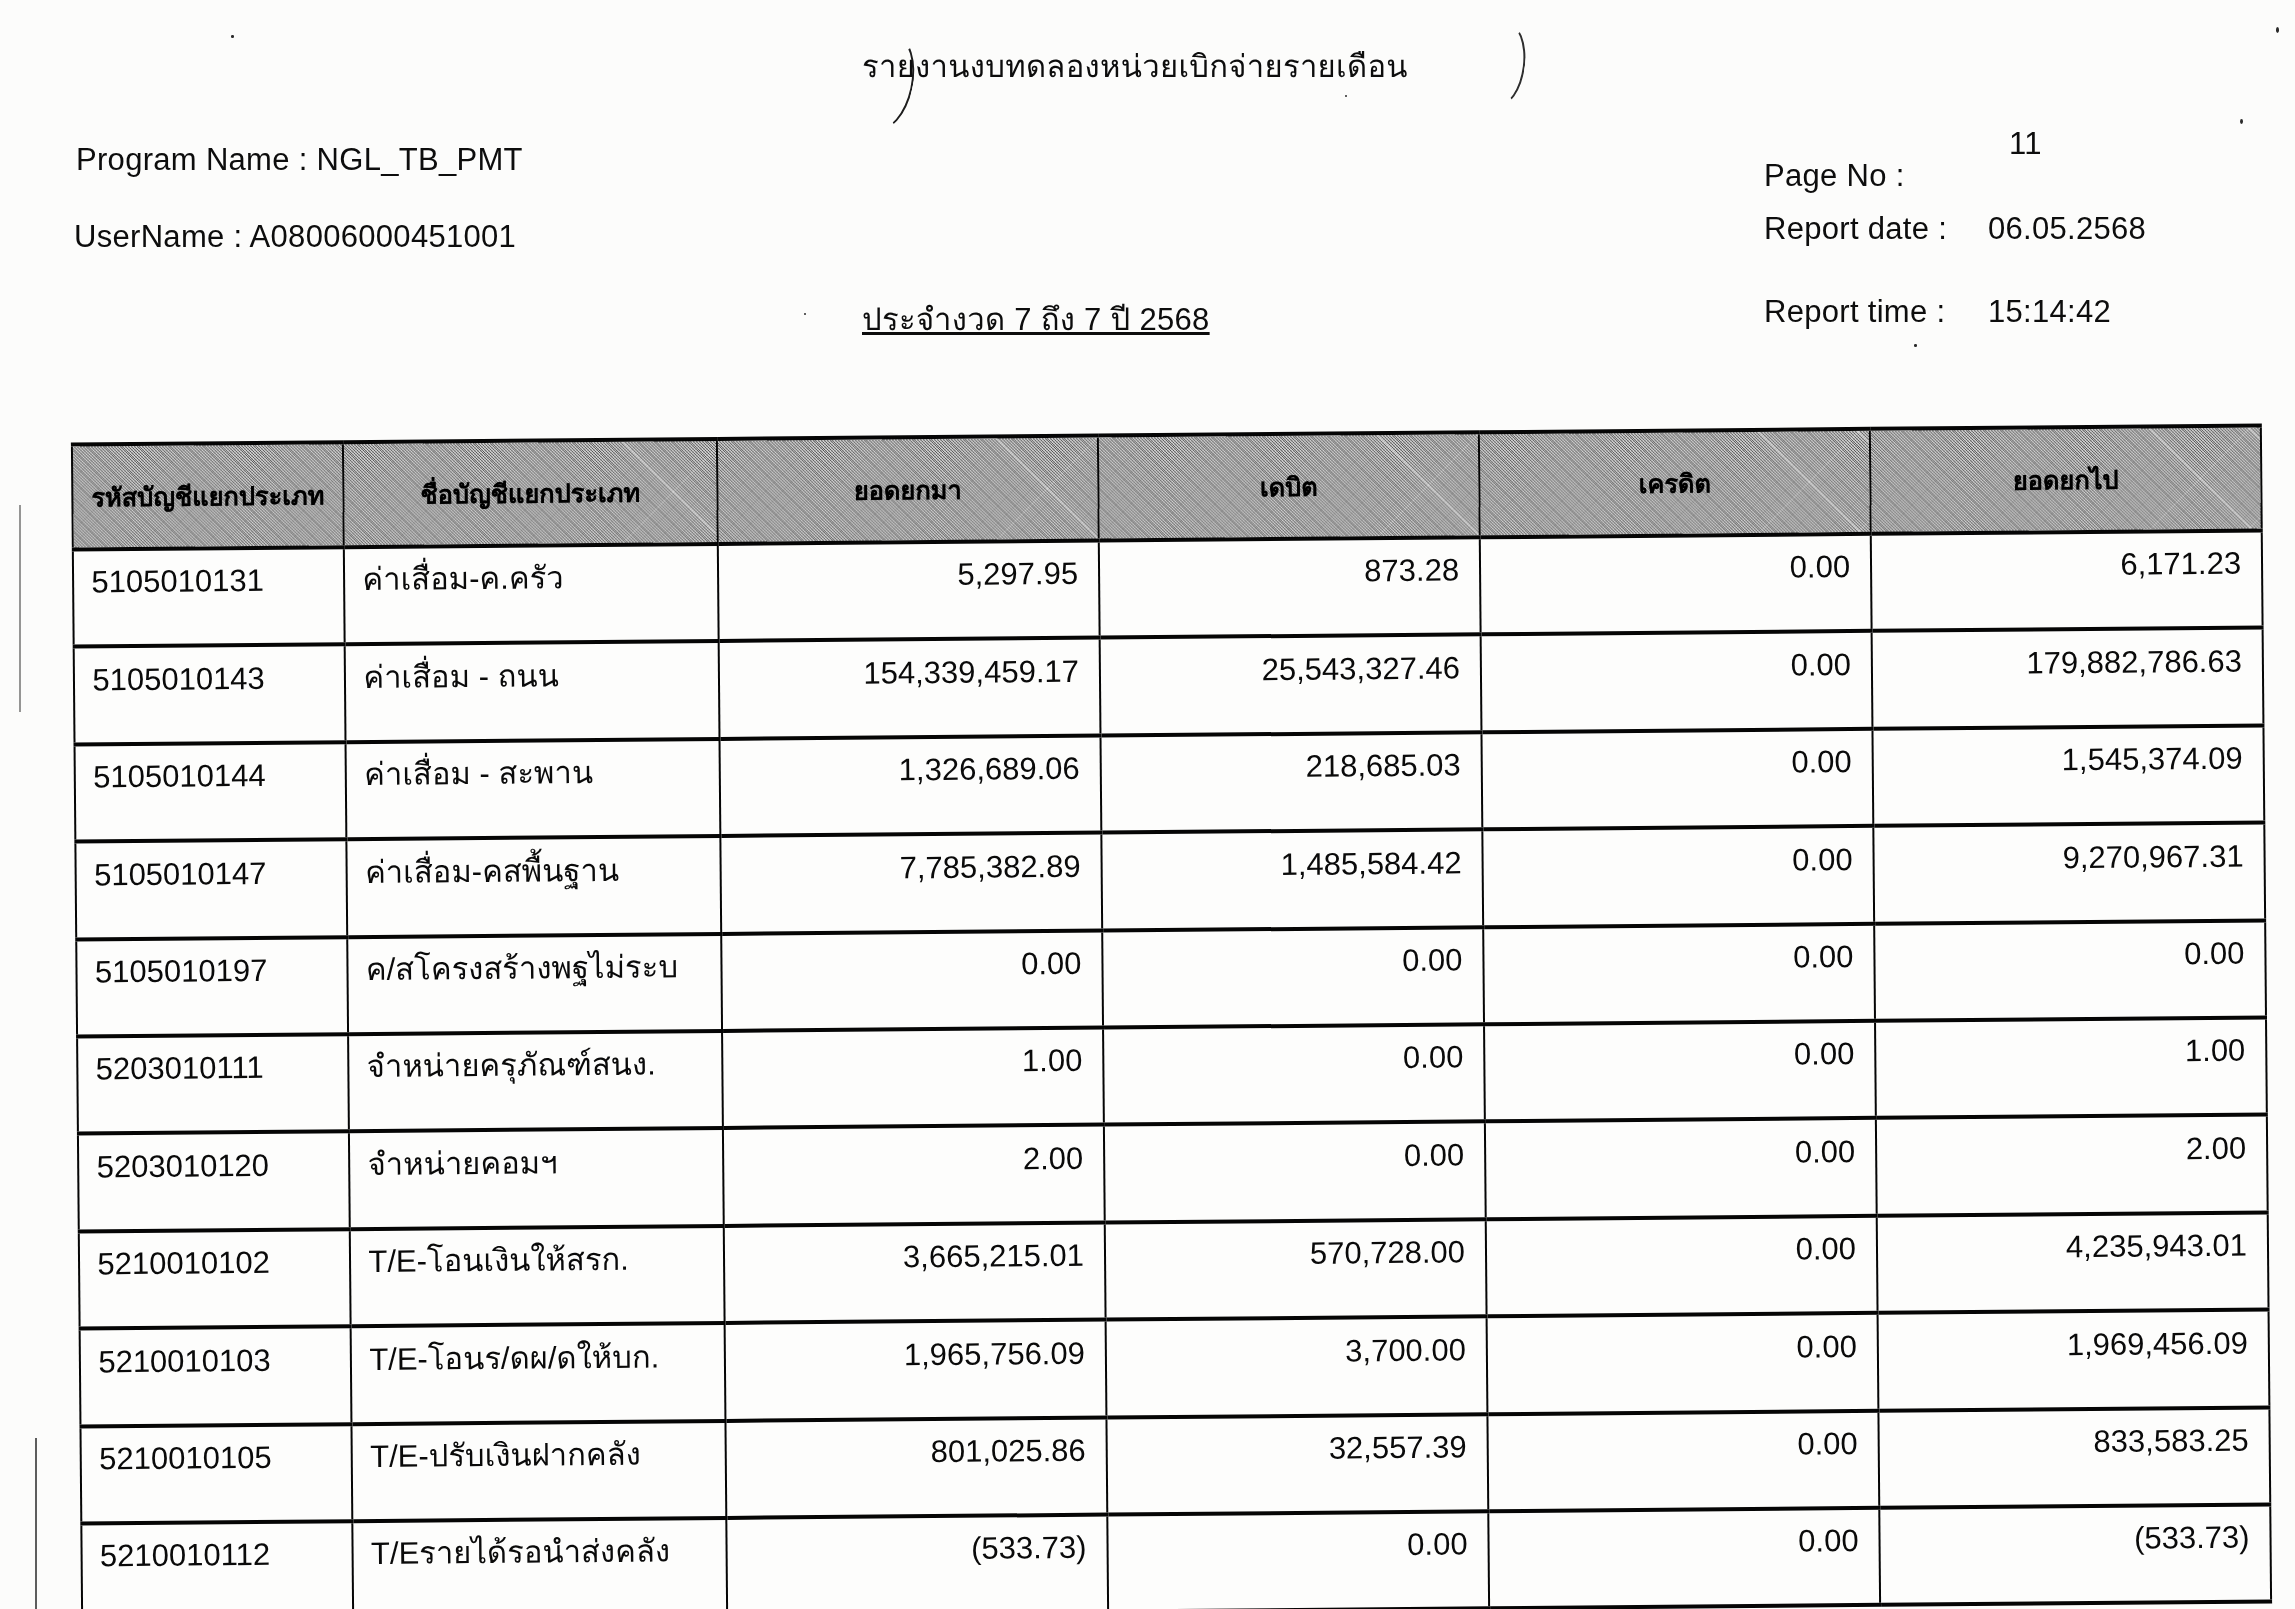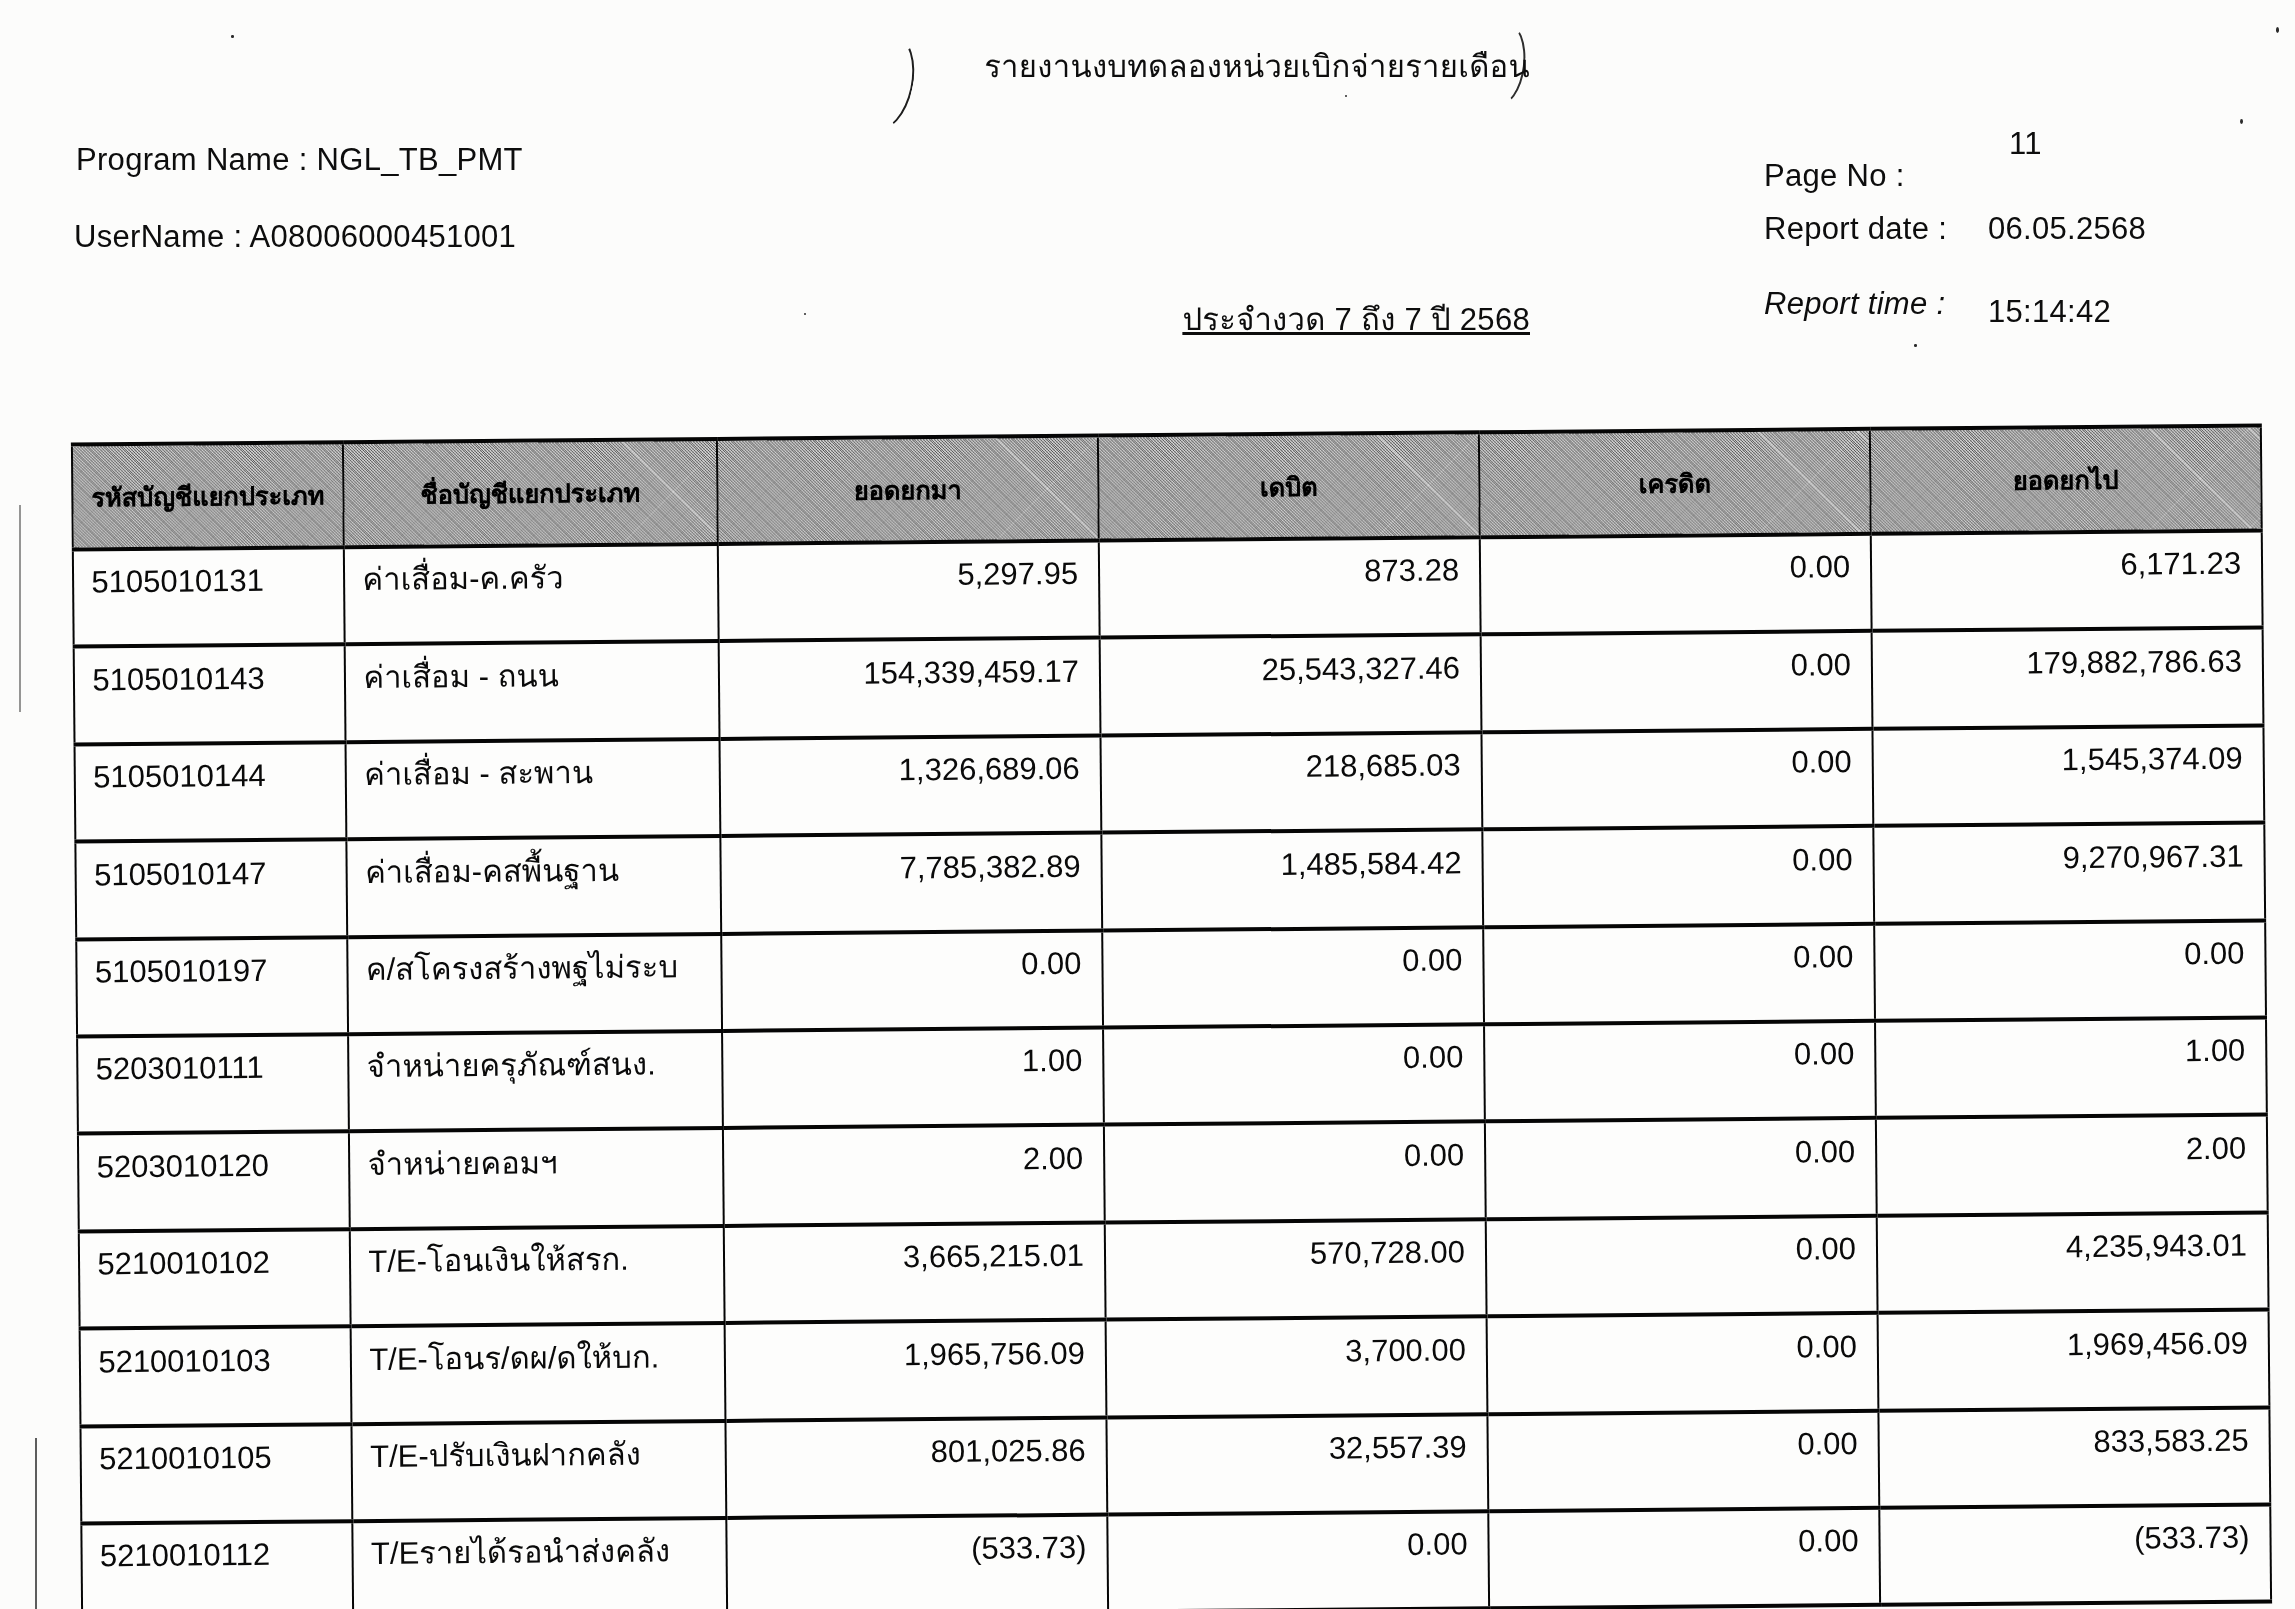--- a/index.html
+++ b/index.html
@@ -15,32 +15,32 @@
   
   .arc { position:absolute; border:2.7px solid transparent; border-radius:50%; }
   .arc-left  { left:857px; top:33px;  width:52px; height:95px; border-right-color:#1e1e1e; transform:rotate(12deg); }
   .arc-right { left:1478px; top:21.4px;  width:43px; height:82px; border-right-color:#2e2e2e; transform:rotate(7deg); }
   .vline1 { position:absolute; left:18.7px;  top:505px;  width:2px; height:207px; background:rgba(45,45,45,.5); }
   .vline2 { position:absolute; left:35px;  top:1438px; width:2px; height:172px; background:rgba(25,25,25,.7); }
   .speck { position:absolute; background:#2b2b2b; border-radius:50%; }
 
   
   .hdr { position:absolute; font-size:31px; white-space:nowrap; letter-spacing:0.3px; }
-  .hdr-center { text-align:right; }
+  .hdr-center { text-align:left; }
   .program-line  { left:76px; top:142px; }
   .user-line     { left:74px; top:219px; }
   .title-line    { left:862px; top:41px;  width:668px; }
   .agency-line   { left:862px; top:126px; width:668px; }
   .disb-line     { left:782px; top:211px; width:855px; }
   .period-line   { left:862px; top:294px; width:668px;text-decoration:underline; }
   .page-label    { left:1764px; top:126px;margin-top:32px; }
   .page-value    { left:1988px; top:126px;margin-left:21px; }
   .date-label    { left:1764px; top:211px; }
   .date-value    { left:1988px; top:211px; }
-  .time-label    { left:1764px; top:286px;font-style:italic; }
+  .time-label    { left:1764px; top:294px; }
   .time-value    { left:1988px; top:294px; }
 
   
   .table-wrap { position:absolute; left:76px; top:433px; transform:rotate(-0.5deg); transform-origin:50% 50%; }
   table.report-table {
     border-collapse:collapse; table-layout:fixed;
     width:2189px;
     background:#fdfdfc;
   }
   .report-table col.c1 { width:271px; }

